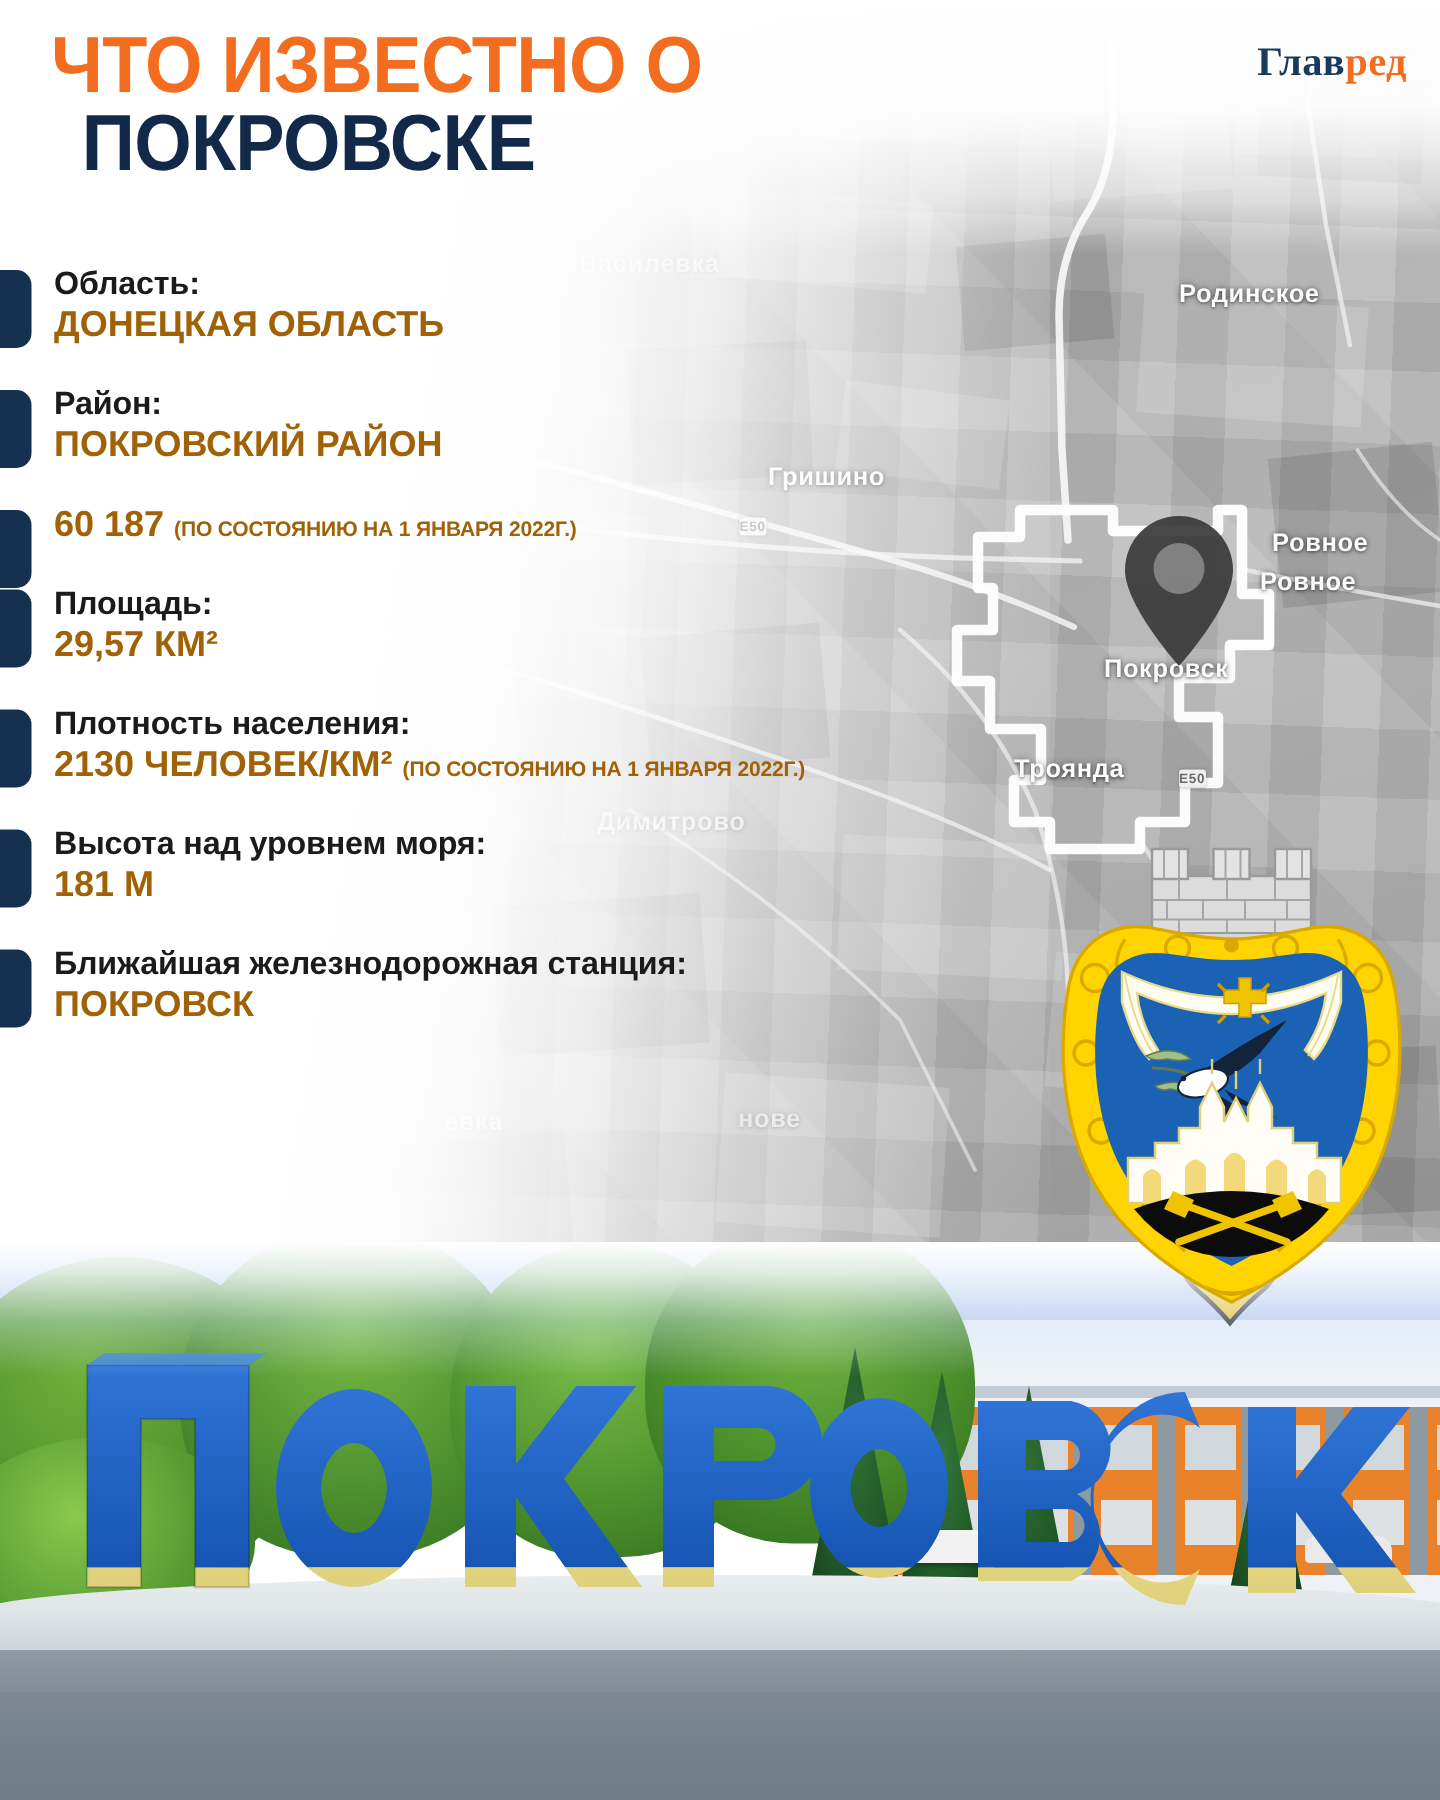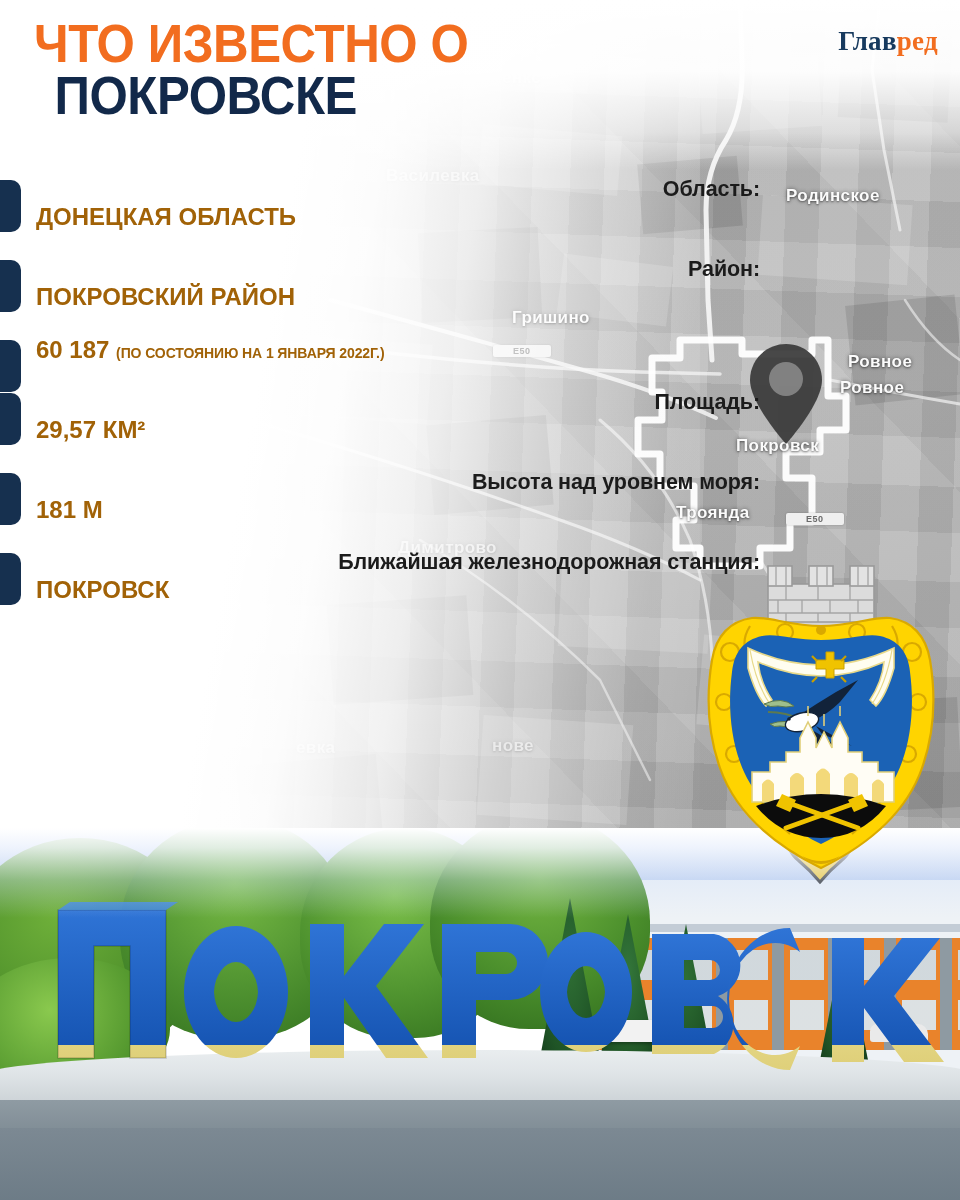--- a/index.html
+++ b/index.html
@@ -29,21 +29,21 @@
 
   
 
   .map-label{
     position:absolute; color:#fbfbfb; font-size:17px; font-weight:700;
     letter-spacing:.4px; text-shadow:0 0 4px rgba(0,0,0,.45), 0 1px 2px rgba(0,0,0,.4);
     white-space:nowrap; font-family:"Liberation Sans", sans-serif;
   }
   .road-shield{
     position:absolute; background:#efefef; color:#6a6a6a; font-size:9px; font-weight:700;
-    padding:1px 20px; border-radius:2px; letter-spacing:.5px;
+    padding:1px 0; border-radius:2px; letter-spacing:.5px;
     box-shadow:0 0 2px rgba(0,0,0,.25);
   }
 
   
   .map-pin{ position:absolute; width:84px; height:108px; }
 
   
   .white-veil{
     position:absolute; left:0; top:0; width:700px; height:880px;
     background:linear-gradient(100deg,
@@ -84,21 +84,21 @@
 
   
   .facts{ position:absolute; left:0; top:176px; width:760px; z-index:30; }
   .fact{ position:relative; padding-left:36px; margin-bottom:24px; }
   .bullet{
     position:absolute; left:0; top:4px; width:21px; height:52px;
     background:#16304F; border-radius:0 10px 10px 0;
   }
   .fact-label{
     display:block; color:#1b1b1b; font-size:21.5px; font-weight:bold;
-    letter-spacing:-.1px; line-height:1.22; white-space:nowrap;text-align:right;
+    letter-spacing:-.1px; line-height:1.22; white-space:nowrap;
   }
   .fact-value{
     display:block; color:#a16207; font-size:24px; font-weight:bold;
     line-height:1.2; margin-top:1px; white-space:nowrap;
   }
   .fact-note{ font-size:14px; font-weight:bold; letter-spacing:-.1px; }
 
   
   .coa{ position:absolute; left:690px; top:556px; width:262px; height:322px; z-index:28; }
 
@@ -233,20 +233,25 @@
       <span class="bullet"></span>
       <span class="fact-value"><span>60 187</span> <span class="fact-note">(ПО СОСТОЯНИЮ НА 1 ЯНВАРЯ 2022Г.)</span></span>
     </div>
 
     <div class="fact">
       <span class="bullet"></span>
       <span class="fact-label">Площадь:</span>
       <span class="fact-value">29,57 КМ²</span>
     </div>
 
+    <div class="fact">
+      <span class="bullet"></span>
+      <span class="fact-label">Плотность населения:</span>
+      <span class="fact-value"><span>2130 ЧЕЛОВЕК/КМ²</span> <span class="fact-note">(ПО СОСТОЯНИЮ НА 1 ЯНВАРЯ 2022Г.)</span></span>
+    </div>
 
     <div class="fact">
       <span class="bullet"></span>
       <span class="fact-label">Высота над уровнем моря:</span>
       <span class="fact-value">181 М</span>
     </div>
 
     <div class="fact">
       <span class="bullet"></span>
       <span class="fact-label">Ближайшая железнодорожная станция:</span>

